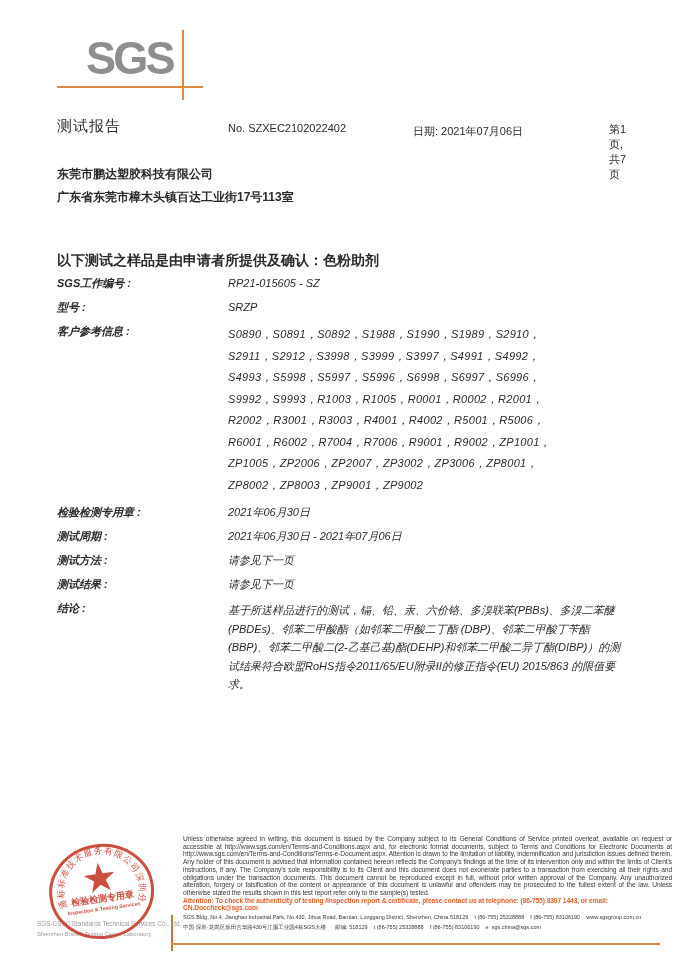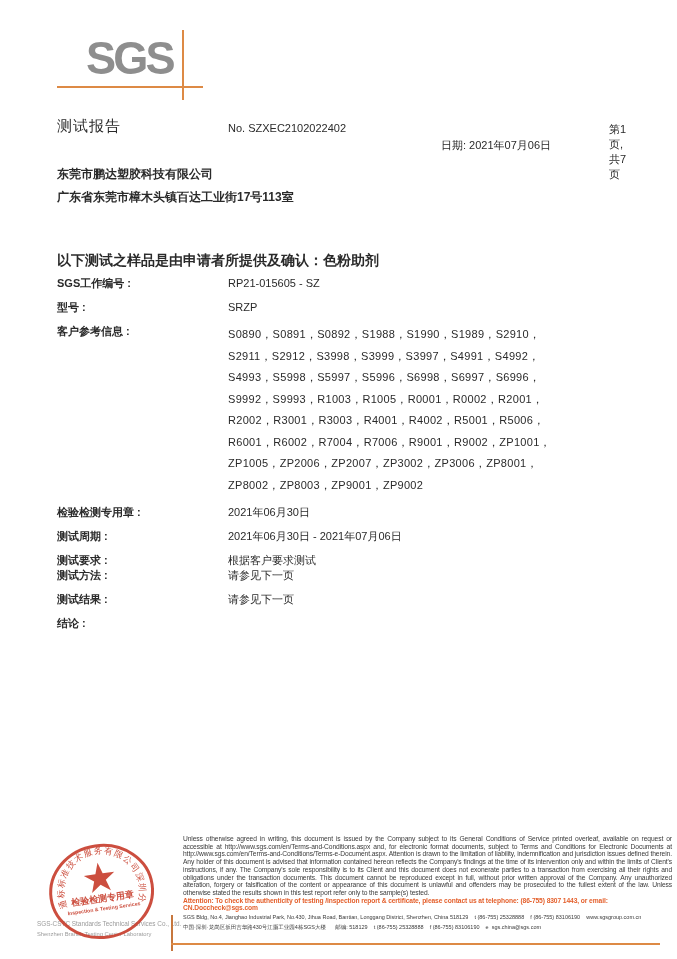--- a/index.html
+++ b/index.html
@@ -13,29 +13,29 @@
     position:absolute; left:86px; top:30px;
     font-size:47px; font-weight:bold; color:#8e8e8e;
     letter-spacing:-3px; transform:scaleX(.96); transform-origin:left top;
   }
   .logo-hline { position:absolute; left:57px; top:86px; width:146px; height:2px; background:#dd8a45; }
   .logo-vline { position:absolute; left:182px; top:30px; width:2px; height:70px; background:#dd8a45; }
 
   .title-row { position:absolute; left:57px; top:120px; width:570px; height:20px; font-size:11px; }
   .report-title { position:absolute; left:0; top:-3px; font-size:15px; font-weight:normal; letter-spacing:1px; }
   .report-no   { position:absolute; left:171px; top:2px; }
-  .report-date { position:absolute; left:356px; top:18px;margin-left:28px; }
+  .report-date { position:absolute; left:356px; top:4px; }
   .page-ind    { position:absolute; left:504px; top:2px;margin-left:48px; }
 
   
   .applicant { position:absolute; left:57px; top:163px; font-size:12px; font-weight:bold; line-height:23px; }
 
   
   .intro { position:absolute; left:57px; top:252px; font-size:14px; font-weight:bold; }
-  .info-table { position:absolute; left:57px; top:276px; width:566px; font-size:11px; }
+  .info-table { position:absolute; left:57px; top:276px; width:566px; font-size:11px;font-style:italic; }
   .row { display:flex; margin-bottom:9px; line-height:15px; }
   .row.tight { margin-bottom:0; }
   .row .label { width:171px; flex:none; font-weight:bold; }
   .row .value { flex:1; }
   .ref-lines .ref-line { line-height:21.5px; letter-spacing:.3px; }
   .conclusion-text { line-height:18.5px; }
 
   
   .legal-block { position:absolute; left:183px; top:835px; width:489px; }
   .legal-text {
@@ -103,34 +103,31 @@
       </div>
     </div>
     <div class="row">
       <div class="label">检验检测专用章 :</div>
       <div class="value">2021年06月30日</div>
     </div>
     <div class="row">
       <div class="label">测试周期 :</div>
       <div class="value">2021年06月30日 - 2021年07月06日</div>
     </div>
-    <div class="row tight">
-      <div class="label">测试要求 :</div>
-      <div class="value">根据客户要求测试</div>
-    </div>
     <div class="row">
       <div class="label">测试方法 :</div>
       <div class="value">请参见下一页</div>
     </div>
     <div class="row">
       <div class="label">测试结果 :</div>
       <div class="value">请参见下一页</div>
     </div>
     <div class="row">
       <div class="label">结论 :</div>
+      <div class="value conclusion-text">基于所送样品进行的测试，镉、铅、汞、六价铬、多溴联苯(PBBs)、多溴二苯醚(PBDEs)、邻苯二甲酸酯（如邻苯二甲酸二丁酯 (DBP)、邻苯二甲酸丁苄酯(BBP)、邻苯二甲酸二(2-乙基己基)酯(DEHP)和邻苯二甲酸二异丁酯(DIBP)）的测试结果符合欧盟RoHS指令2011/65/EU附录II的修正指令(EU) 2015/863 的限值要求。</div>
     </div>
   </div>
 
   <div class="company-gray l1">SGS-CSTC Standards Technical Services Co., Ltd.</div>
   <div class="company-gray l2">Shenzhen Branch Testing Center Laboratory</div>
 
   <svg class="stamp-svg" width="144" height="118" viewBox="0 0 144 118">
     <defs>
       <path id="rimArc" d="M 33.3 69 A 38 38 0 1 1 104.7 69" fill="none"></path>
     </defs>

